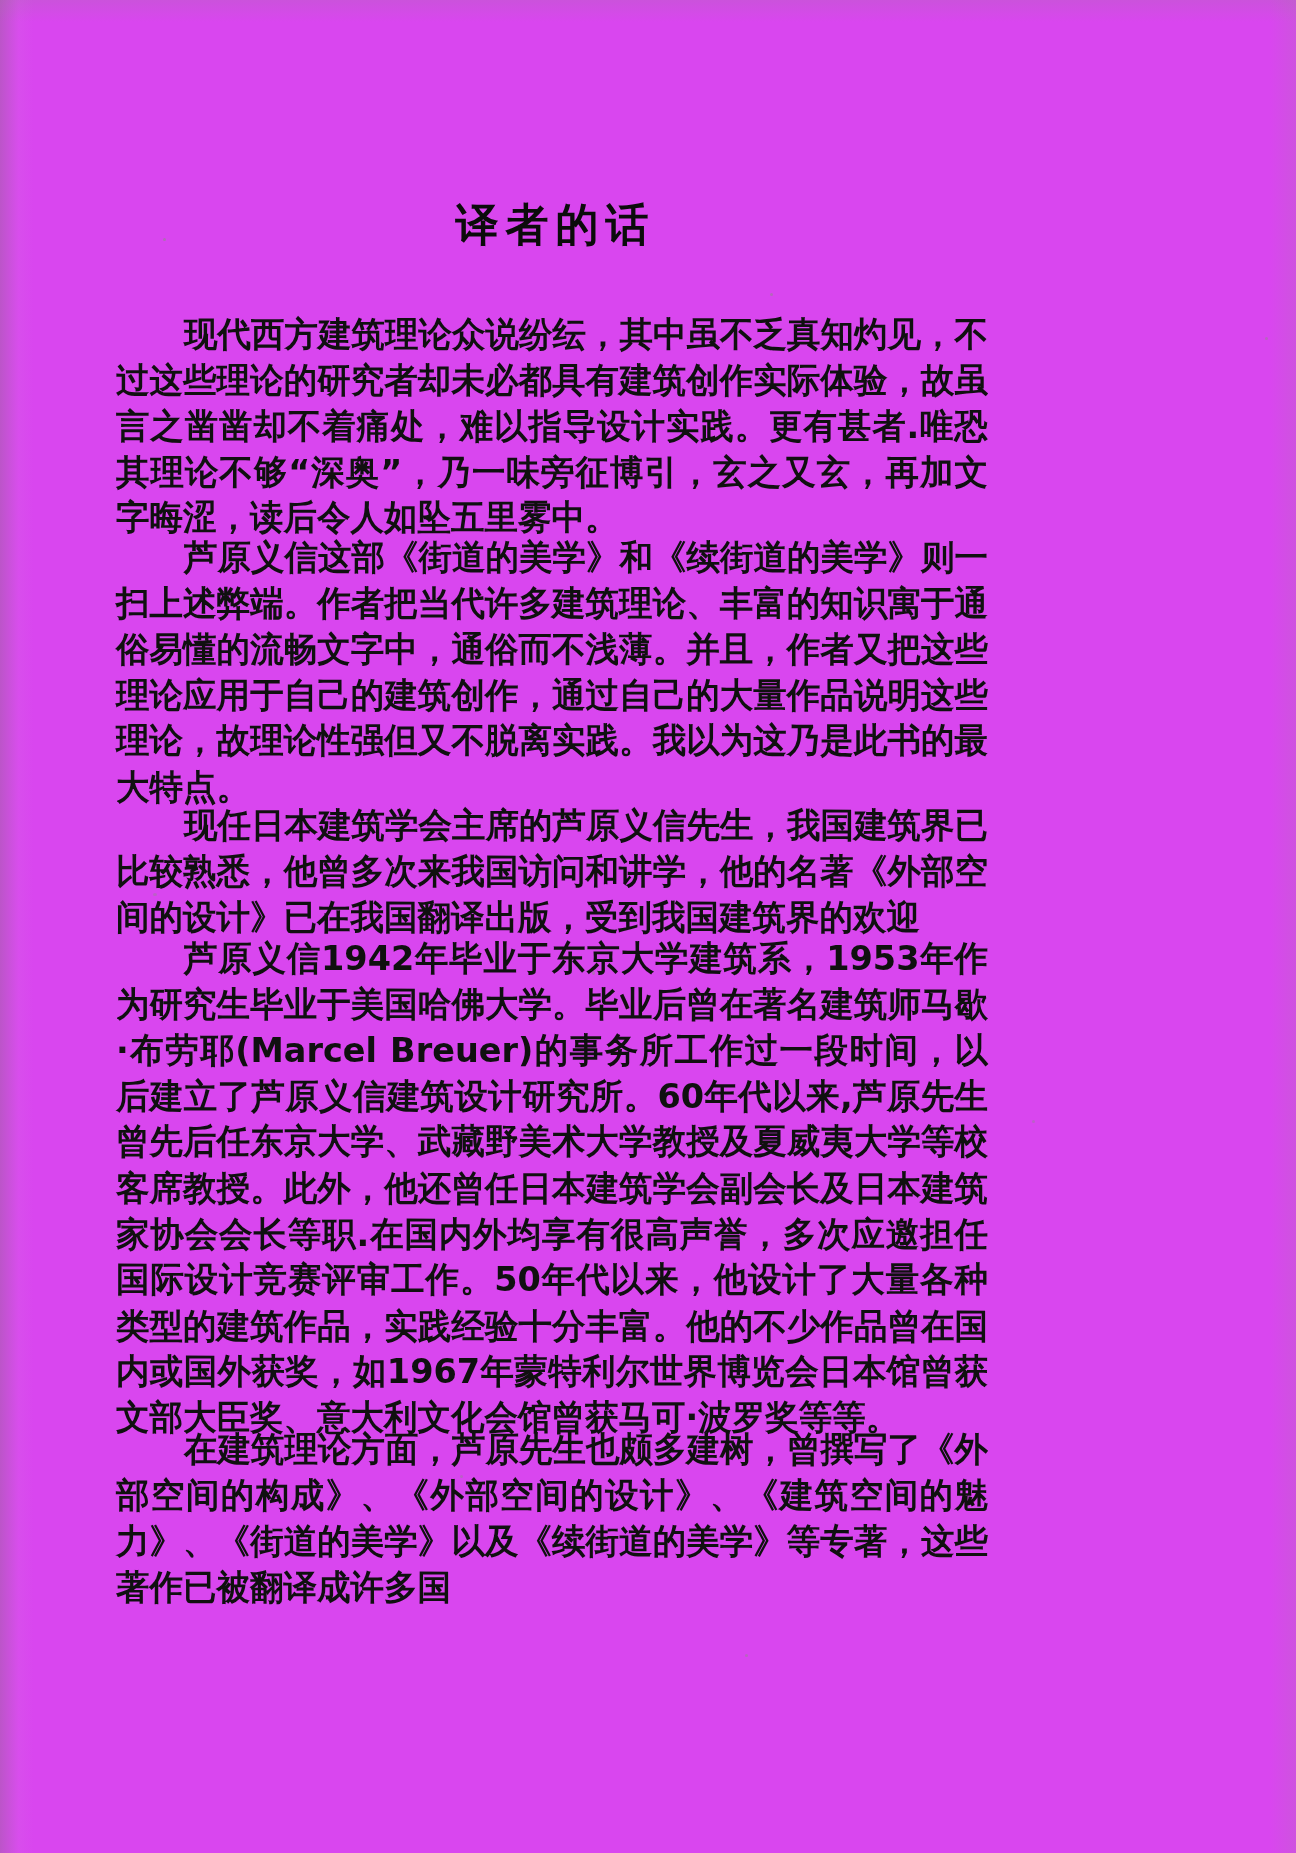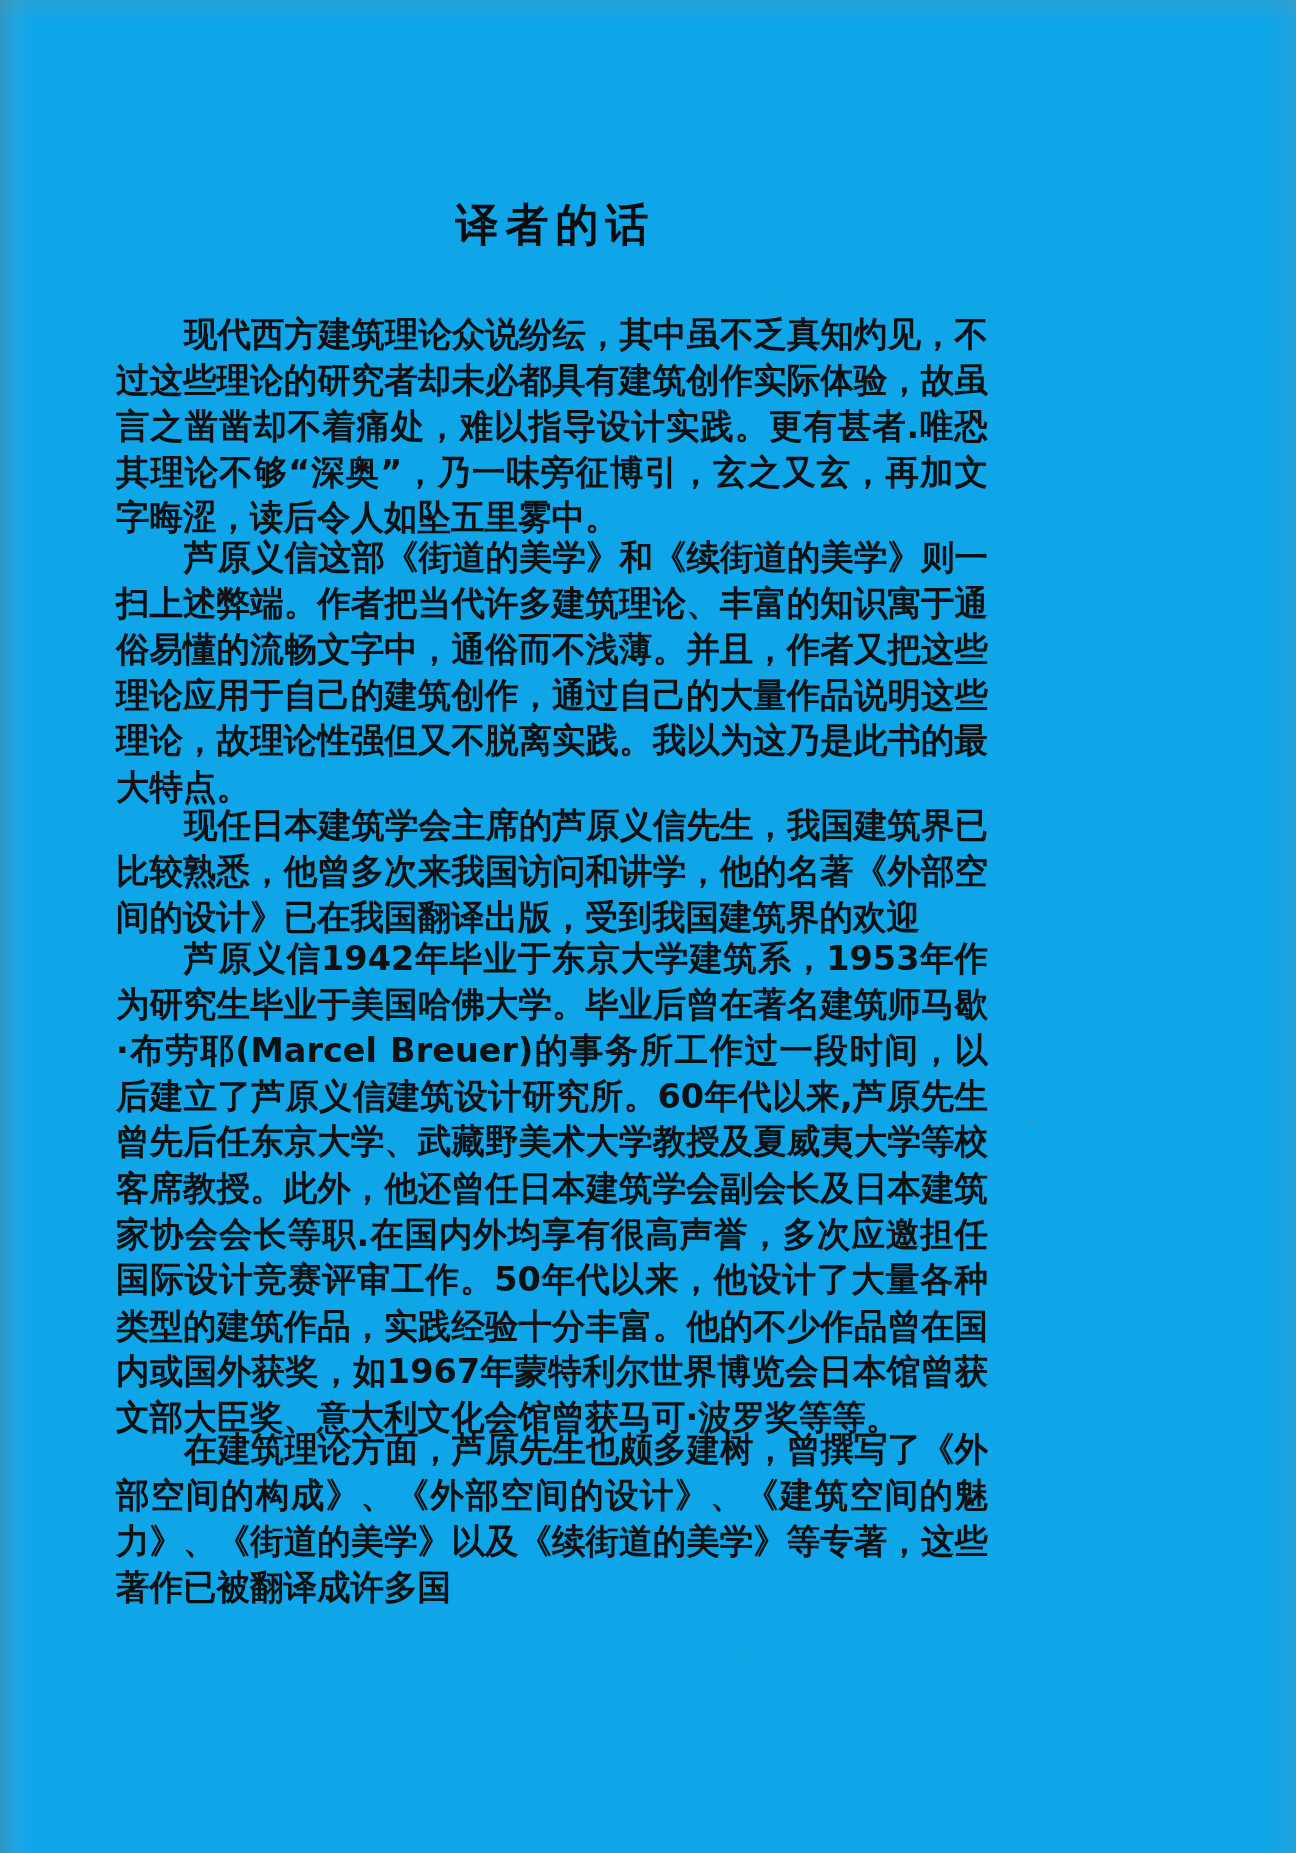--- a/index.html
+++ b/index.html
@@ -13,21 +13,21 @@
     height: 1853px;
     overflow: hidden;
     position: relative;
     font-family: "DejaVu Sans", "Liberation Sans", sans-serif;
   }
 
   
   #page {
     position: absolute;
     inset: 0;
-    background: #0ea5e9;
+    background: #d946ef;
   }
 
   
   #gutter-shadow {
     position: absolute;
     left: 0; top: 0;
     width: 34px; height: 100%;
     background: linear-gradient(to right, rgba(120,118,112,0.30), rgba(200,198,192,0.06) 55%, rgba(255,255,255,0) 100%);
     pointer-events: none;
   }

